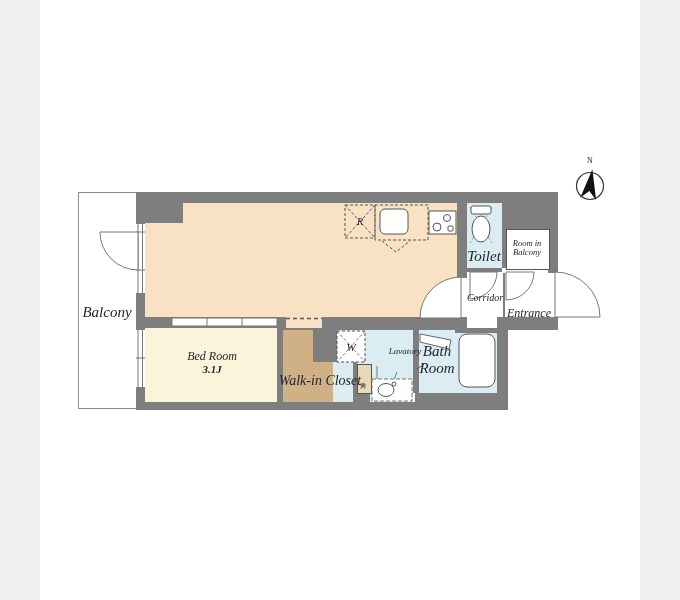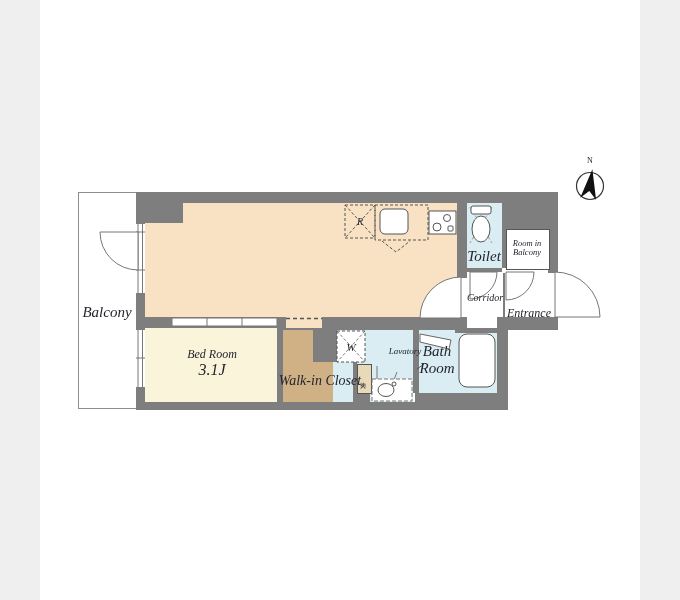--- a/index.html
+++ b/index.html
@@ -152,21 +152,21 @@
       <circle cx="590" cy="186" r="13.5" fill="none" stroke="#333" stroke-width="1.2"></circle>
       <polygon points="590,169 598,199 590,191 582,199" fill="#111" transform="rotate(8 590 186)"></polygon>
     </g>
   </svg>
 
   <div class="lbl" style="left:107px;top:312px;font-size:15px;">Balcony</div>
 
 
   <div class="lbl" style="left:212px;top:363px;font-size:12px;">
     <div>Bed Room</div>
-    <div style="font-size:16px;">3.1J</div>
+    <div style="font-size:11px;font-weight:bold;">3.1J</div>
   </div>
 
   <div class="lbl" style="left:320px;top:381px;font-size:14px;text-align:right;">Walk-in Closet</div>
 
   <div class="lbl" style="left:405px;top:352px;font-size:9px;">Lavatory</div>
 
   <div class="lbl" style="left:437px;top:359px;font-size:15px;">
     <div>Bath</div>
     <div>Room</div>
   </div>

